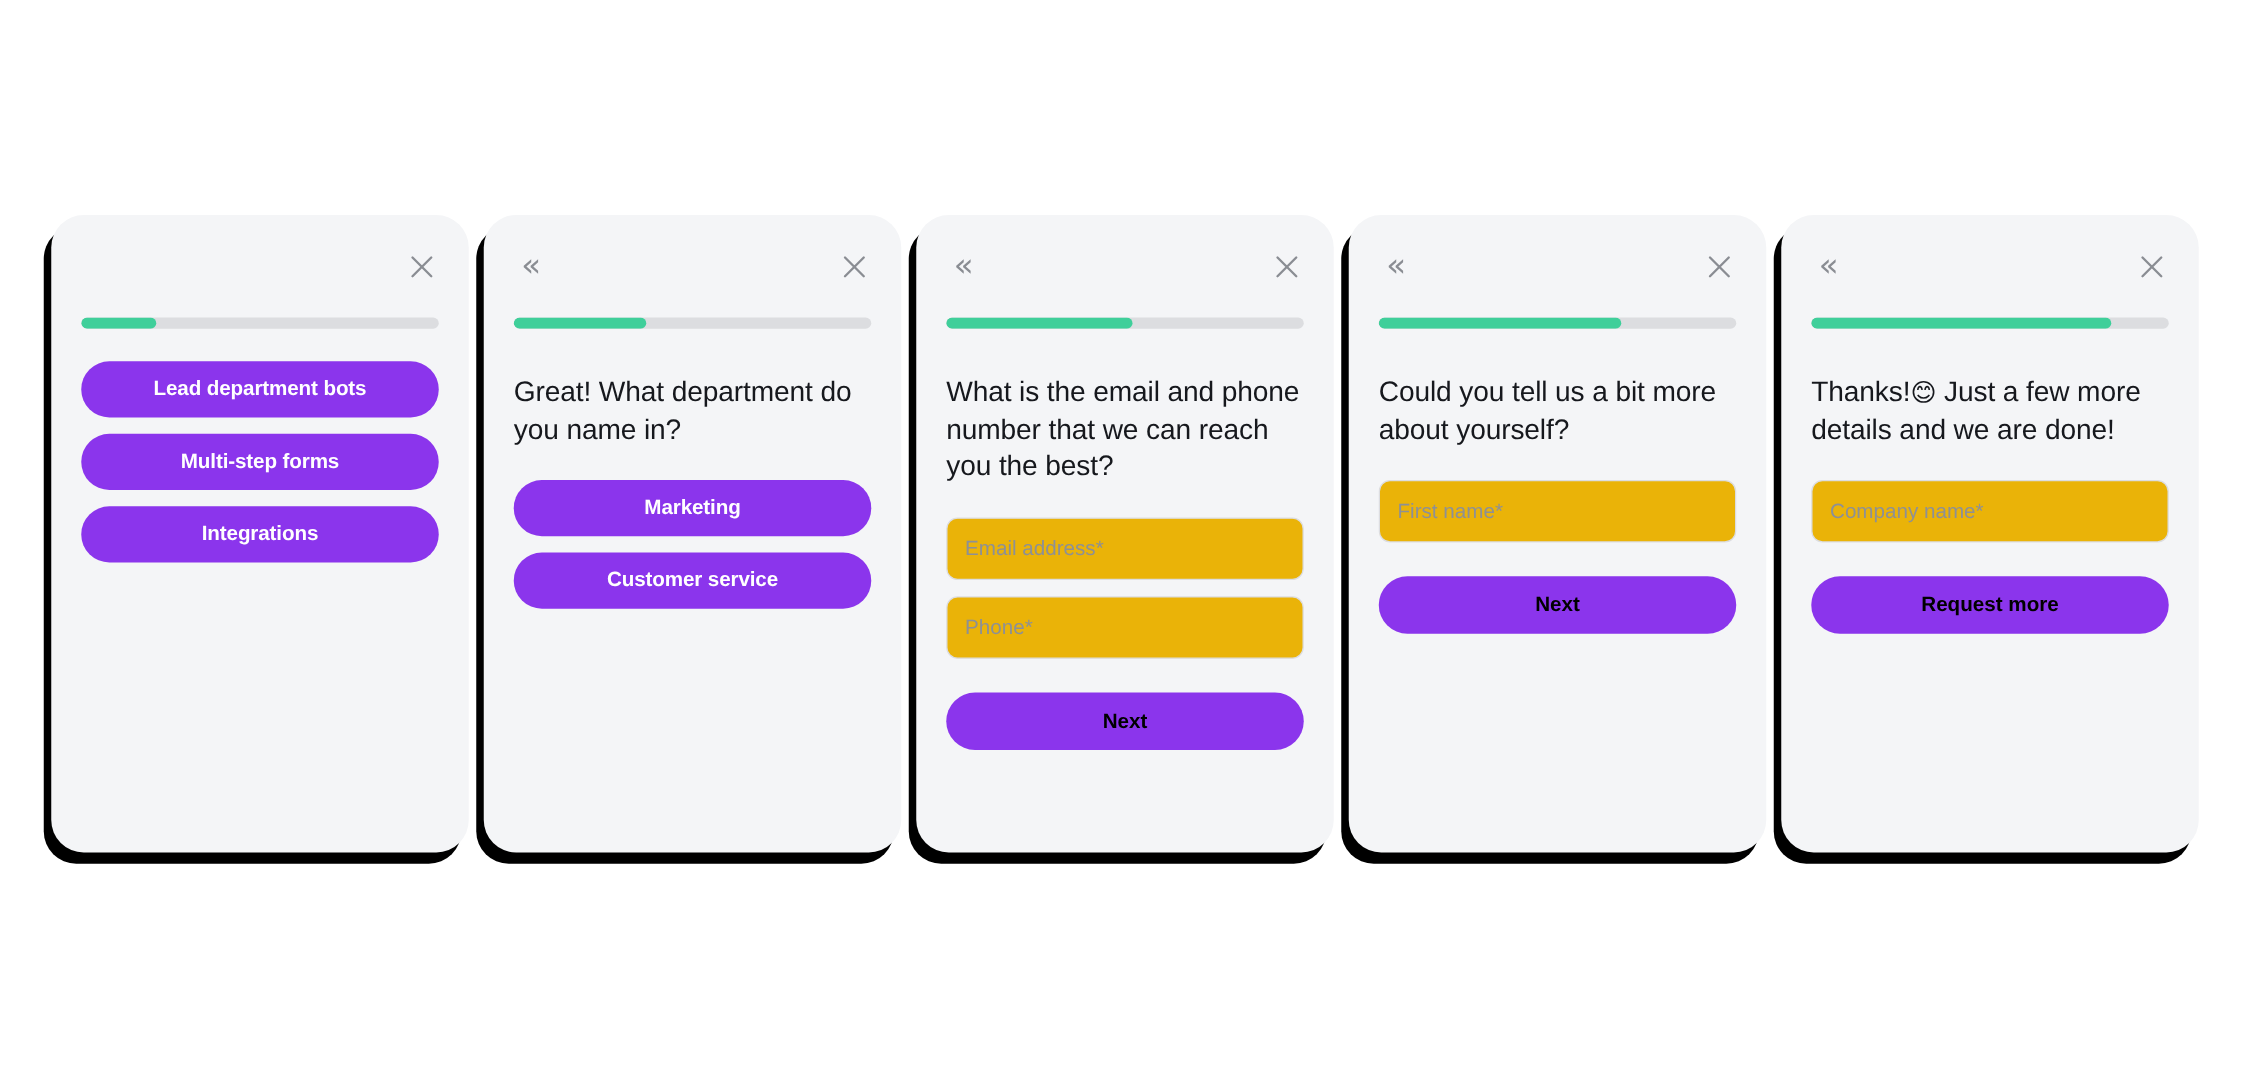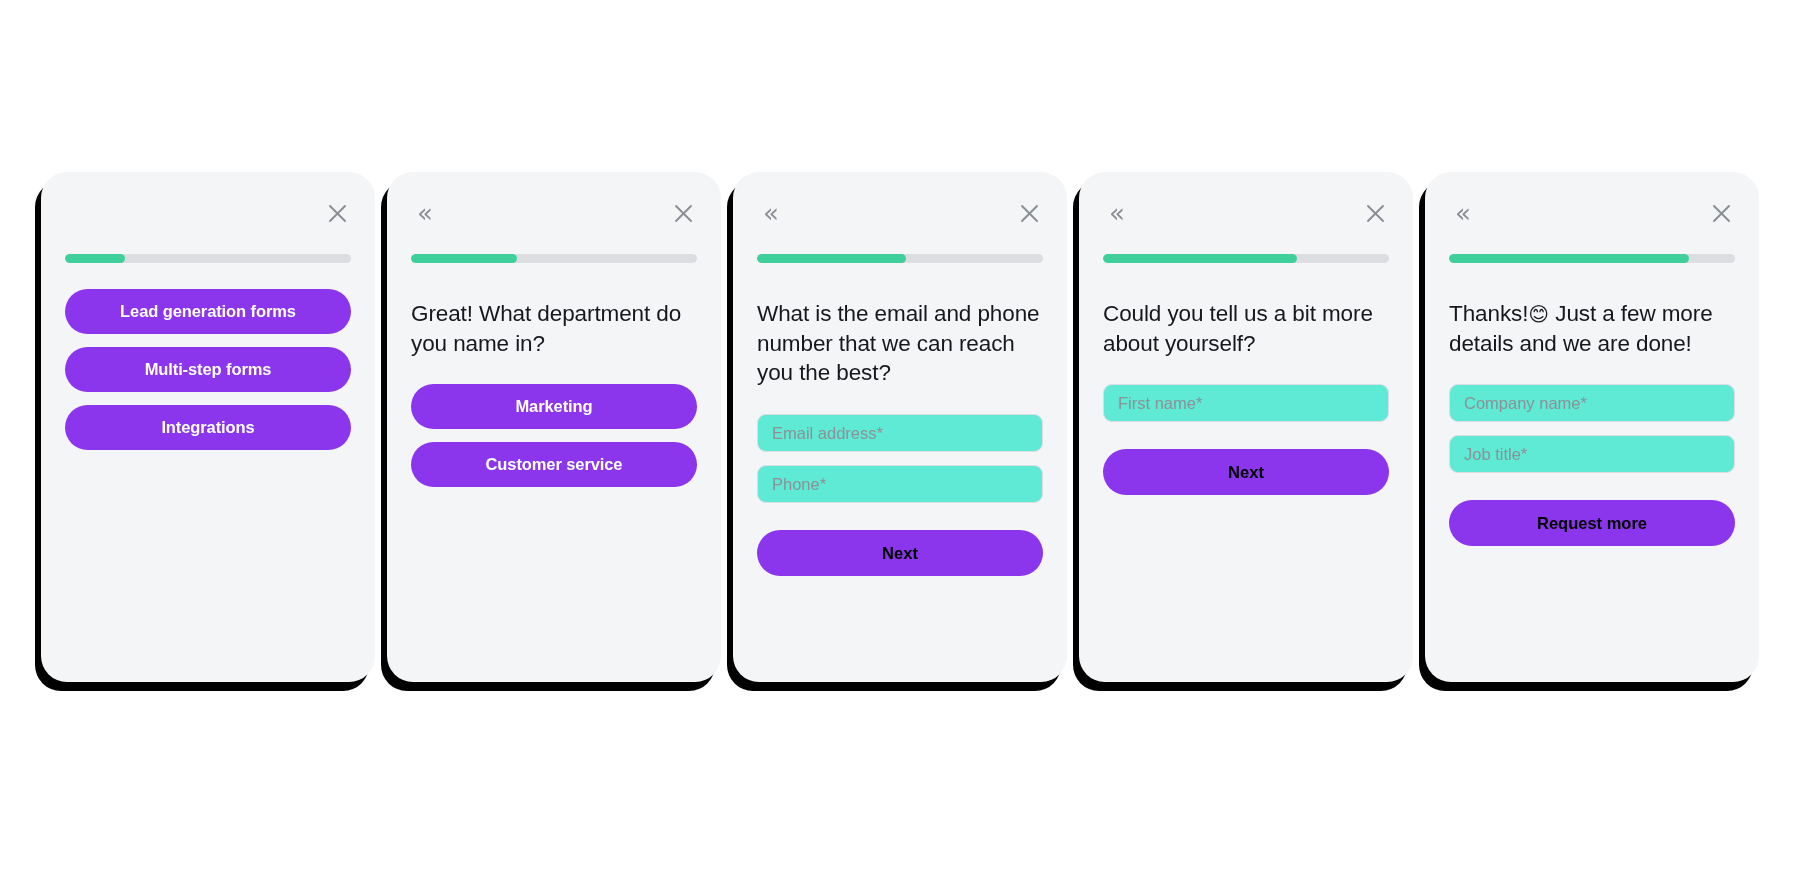--- a/index.html
+++ b/index.html
@@ -123,25 +123,25 @@
     font-size: 16.5px;
     font-weight: 700;
     letter-spacing: -0.1px;
     cursor: pointer;
     display: flex;
     align-items: center;
     justify-content: center;
   }
 
   .text-input {
-    height: 38px;
+    height: 50px;
     width: 100%;
     border: 1px solid #dcdde1;
     border-radius: 9px;
-    background: #5eead4;
+    background: #eab308;
     padding: 0 14px;
     font-family: "Liberation Sans", sans-serif;
     font-size: 16.5px;
     color: #16181d;
     outline: none;
   }
   .text-input::placeholder { color: #8d9096; }
 
   .submit-btn {
     margin-top: 14px;
@@ -170,21 +170,21 @@
         <div class="close-icon">
           <svg width="19" height="19" viewBox="0 0 19 19" fill="none" aria-hidden="true">
             <path d="M2 2 L17 17 M17 2 L2 17" stroke="#8a8d93" stroke-width="1.9" stroke-linecap="round"></path>
           </svg>
         </div>
       </div>
       <div class="progress-track">
         <div class="progress-fill" style="width: 21%;"></div>
       </div>
       <div class="card-body">
-        <button class="choice-btn">Lead generation forms</button>
+        <button class="choice-btn">Lead department bots</button>
         <button class="choice-btn">Multi-step forms</button>
         <button class="choice-btn">Integrations</button>
       </div>
     </div>
     <div class="card">
       <div class="card-head">
         <div class="back-icon">«</div>
         <div class="close-icon">
           <svg width="19" height="19" viewBox="0 0 19 19" fill="none" aria-hidden="true">
             <path d="M2 2 L17 17 M17 2 L2 17" stroke="#8a8d93" stroke-width="1.9" stroke-linecap="round"></path>
@@ -245,17 +245,16 @@
             <path d="M2 2 L17 17 M17 2 L2 17" stroke="#8a8d93" stroke-width="1.9" stroke-linecap="round"></path>
           </svg>
         </div>
       </div>
       <div class="progress-track">
         <div class="progress-fill" style="width: 84%;"></div>
       </div>
       <div class="question"><span>Thanks!</span><span class="emo">😊</span><span> Just a few more details and we are done!</span></div>
       <div class="card-body">
         <input type="text" class="text-input" placeholder="Company name*" style="">
-        <input type="text" class="text-input" placeholder="Job title*" style="">
         <button class="submit-btn">Request more</button>
       </div>
     </div>
   </div>
 
 </body></html>

